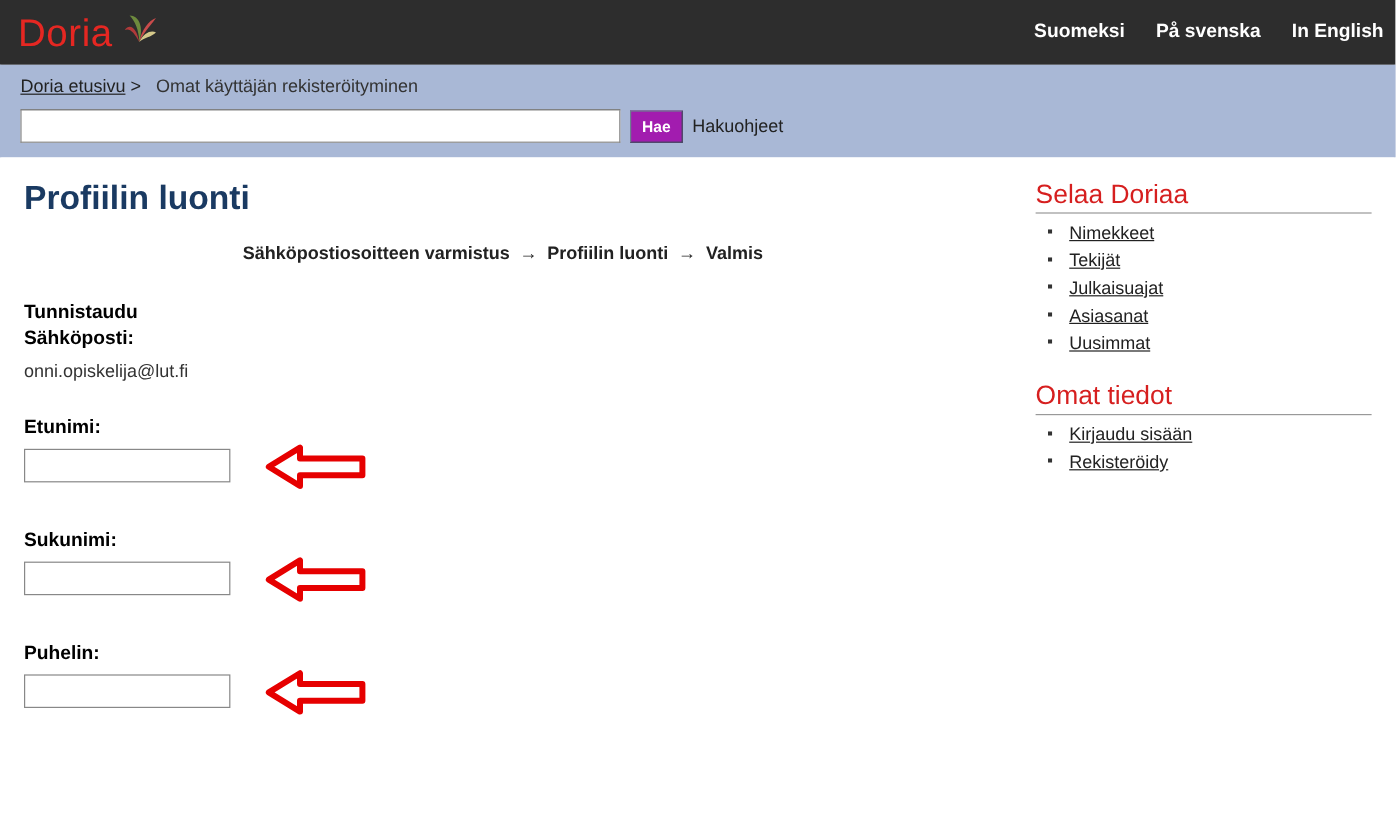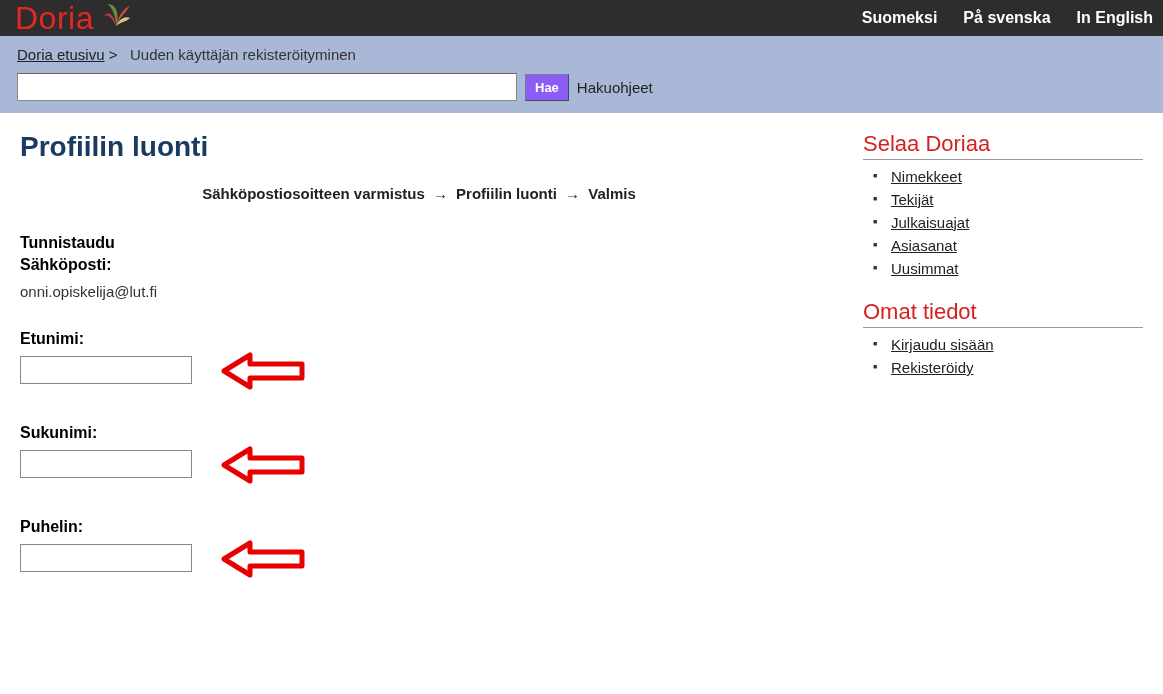--- a/index.html
+++ b/index.html
@@ -1,33 +1,33 @@
 <!DOCTYPE html>
 <html><head>
   <meta charset="utf-8">
   <style>
     * { box-sizing: border-box; margin: 0; padding: 0; }
     body { font-family: Arial, Helvetica, sans-serif; width: 1163px; background: #fff; }
 
     
-    .topbar { background: #2d2d2d; height: 36px; display: flex; align-items: center; padding: 0 10px 0 15px; color: #fff; }
+    .topbar { background: #2d2d2d; height: 54px; display: flex; align-items: center; padding: 0 10px 0 15px; color: #fff; }
     .logo-wrap { display: flex; align-items: center; gap: 4px; }
     .logo-text { color: #e52722; font-size: 32px; font-weight: 400; letter-spacing: 0.5px; }
     .logo-leaf { position: relative; width: 36px; height: 36px; margin-top:-8px; }
     .lang-links { margin-left: auto; display: flex; gap: 26px; font-size: 16px; font-weight: bold; }
     .lang-links a { color: #fff; text-decoration: none; cursor: pointer; }
 
     
     .subbar { background: #a9b8d6; padding: 10px 16px 12px; border-left:1px solid #a9b8d6; border-right:1px solid #a9b8d6;}
     .breadcrumb { font-size: 15px; color: #222; margin-bottom: 10px; }
     .breadcrumb a { color: #222; text-decoration: underline; cursor: pointer; }
     .breadcrumb span.cur { color: #333; }
     .search-row { display: flex; align-items: center; gap: 8px; }
     .search-input { width: 500px; height: 28px; border: 1px solid #888; border-top-color:#666; background: #fff; padding: 3px 6px; font-size: 14px; }
-    .search-btn { background: #8b5cf6; color: #fff; border: 1px solid #3d4d5a; border-left-color:#6d7f8f; border-top-color:#6d7f8f; padding: 5px 9px; font-size: 13px; font-weight: bold; cursor: pointer; }
+    .search-btn { background: #a21caf; color: #fff; border: 1px solid #3d4d5a; border-left-color:#6d7f8f; border-top-color:#6d7f8f; padding: 5px 9px; font-size: 13px; font-weight: bold; cursor: pointer; }
     .search-help { color: #222; cursor: pointer; font-size: 15px; }
 
     
     .main { display: flex; padding: 18px 20px 0 20px; gap: 45px; }
     .left { flex: 1; }
     .right { width: 280px; }
 
     h1.page-title { color: #1a3a62; font-size: 28px; font-weight: bold; margin-bottom: 22px; }
 
     .steps { text-align: center; font-size: 15px; font-weight: bold; color: #222; margin-bottom: 30px; padding-left: 0; }
@@ -70,21 +70,21 @@
     <a>Suomeksi</a>
     <a>På svenska</a>
     <a>In English</a>
   </div>
 </div>
 
 <div class="subbar">
   <div class="breadcrumb">
     <a>Doria etusivu</a>
     <span>&gt;</span>&nbsp;&nbsp;
-    <span class="cur">Uuden käyttäjän rekisteröityminen</span>
+    <span class="cur">Omat käyttäjän rekisteröityminen</span>
   </div>
   <div class="search-row">
     <input class="search-input" type="text" value="" style="">
     <button class="search-btn">Hae</button>
     <a class="search-help">Hakuohjeet</a>
   </div>
 </div>
 
 <div class="main">
   <div class="left">

